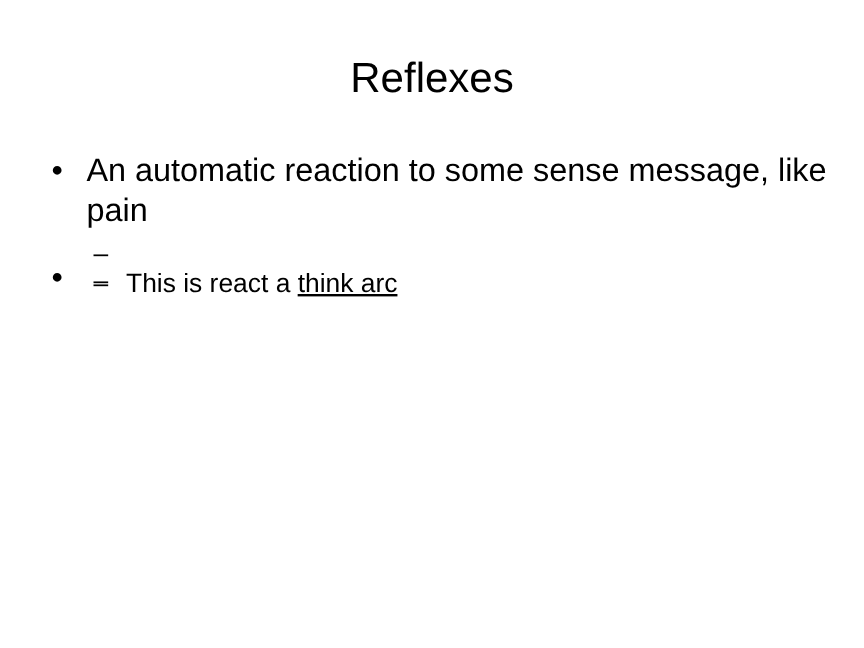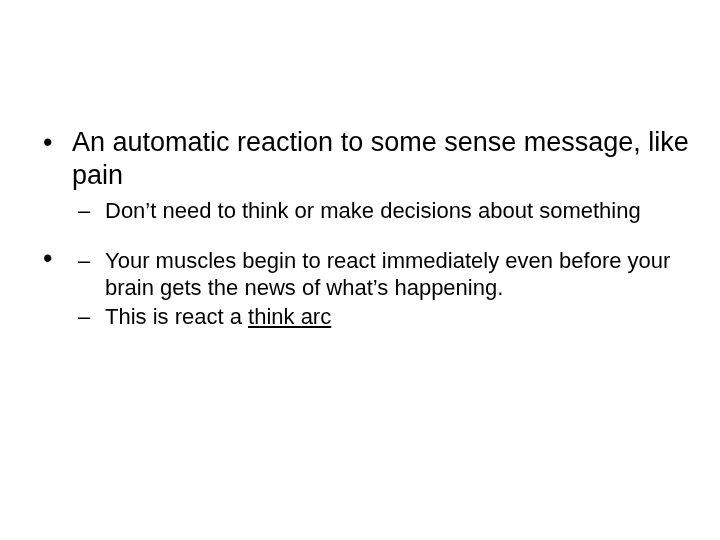--- a/index.html
+++ b/index.html
@@ -90,46 +90,45 @@
   .underlined {
     text-decoration: underline;
     text-underline-offset: 2px;
   }
 </style>
 </head>
 <body>
 
 <div id="slide">
 
+  <div id="slide-title">Reflexes</div>
 
   <div id="slide-body">
 
     <p class="lvl1 block">
       <span class="bullet-mark">•</span>
       <span>An automatic reaction to some sense message, like pain</span>
     </p>
 
     <div class="gap-small"></div>
 
     <p class="lvl2 block">
       <span class="bullet-mark">–</span>
-      <span>Don’t need to think or make decisions about something</span>
     </p>
 
     <div class="gap-medium"></div>
 
     <p class="lvl1 block">
       <span class="bullet-mark">•</span>
     </p>
 
     <div class="gap-small"></div>
 
     <p class="lvl2 block">
       <span class="bullet-mark">–</span>
-      <span>Your muscles begin to react immediately even before your brain gets the news of what’s happening.</span>
     </p>
 
     <div class="gap-tiny"></div>
 
     <p class="lvl2 block">
       <span class="bullet-mark">–</span><span>This is react a </span><span class="underlined">think arc</span>
     </p>
 
   </div>
 </div>

